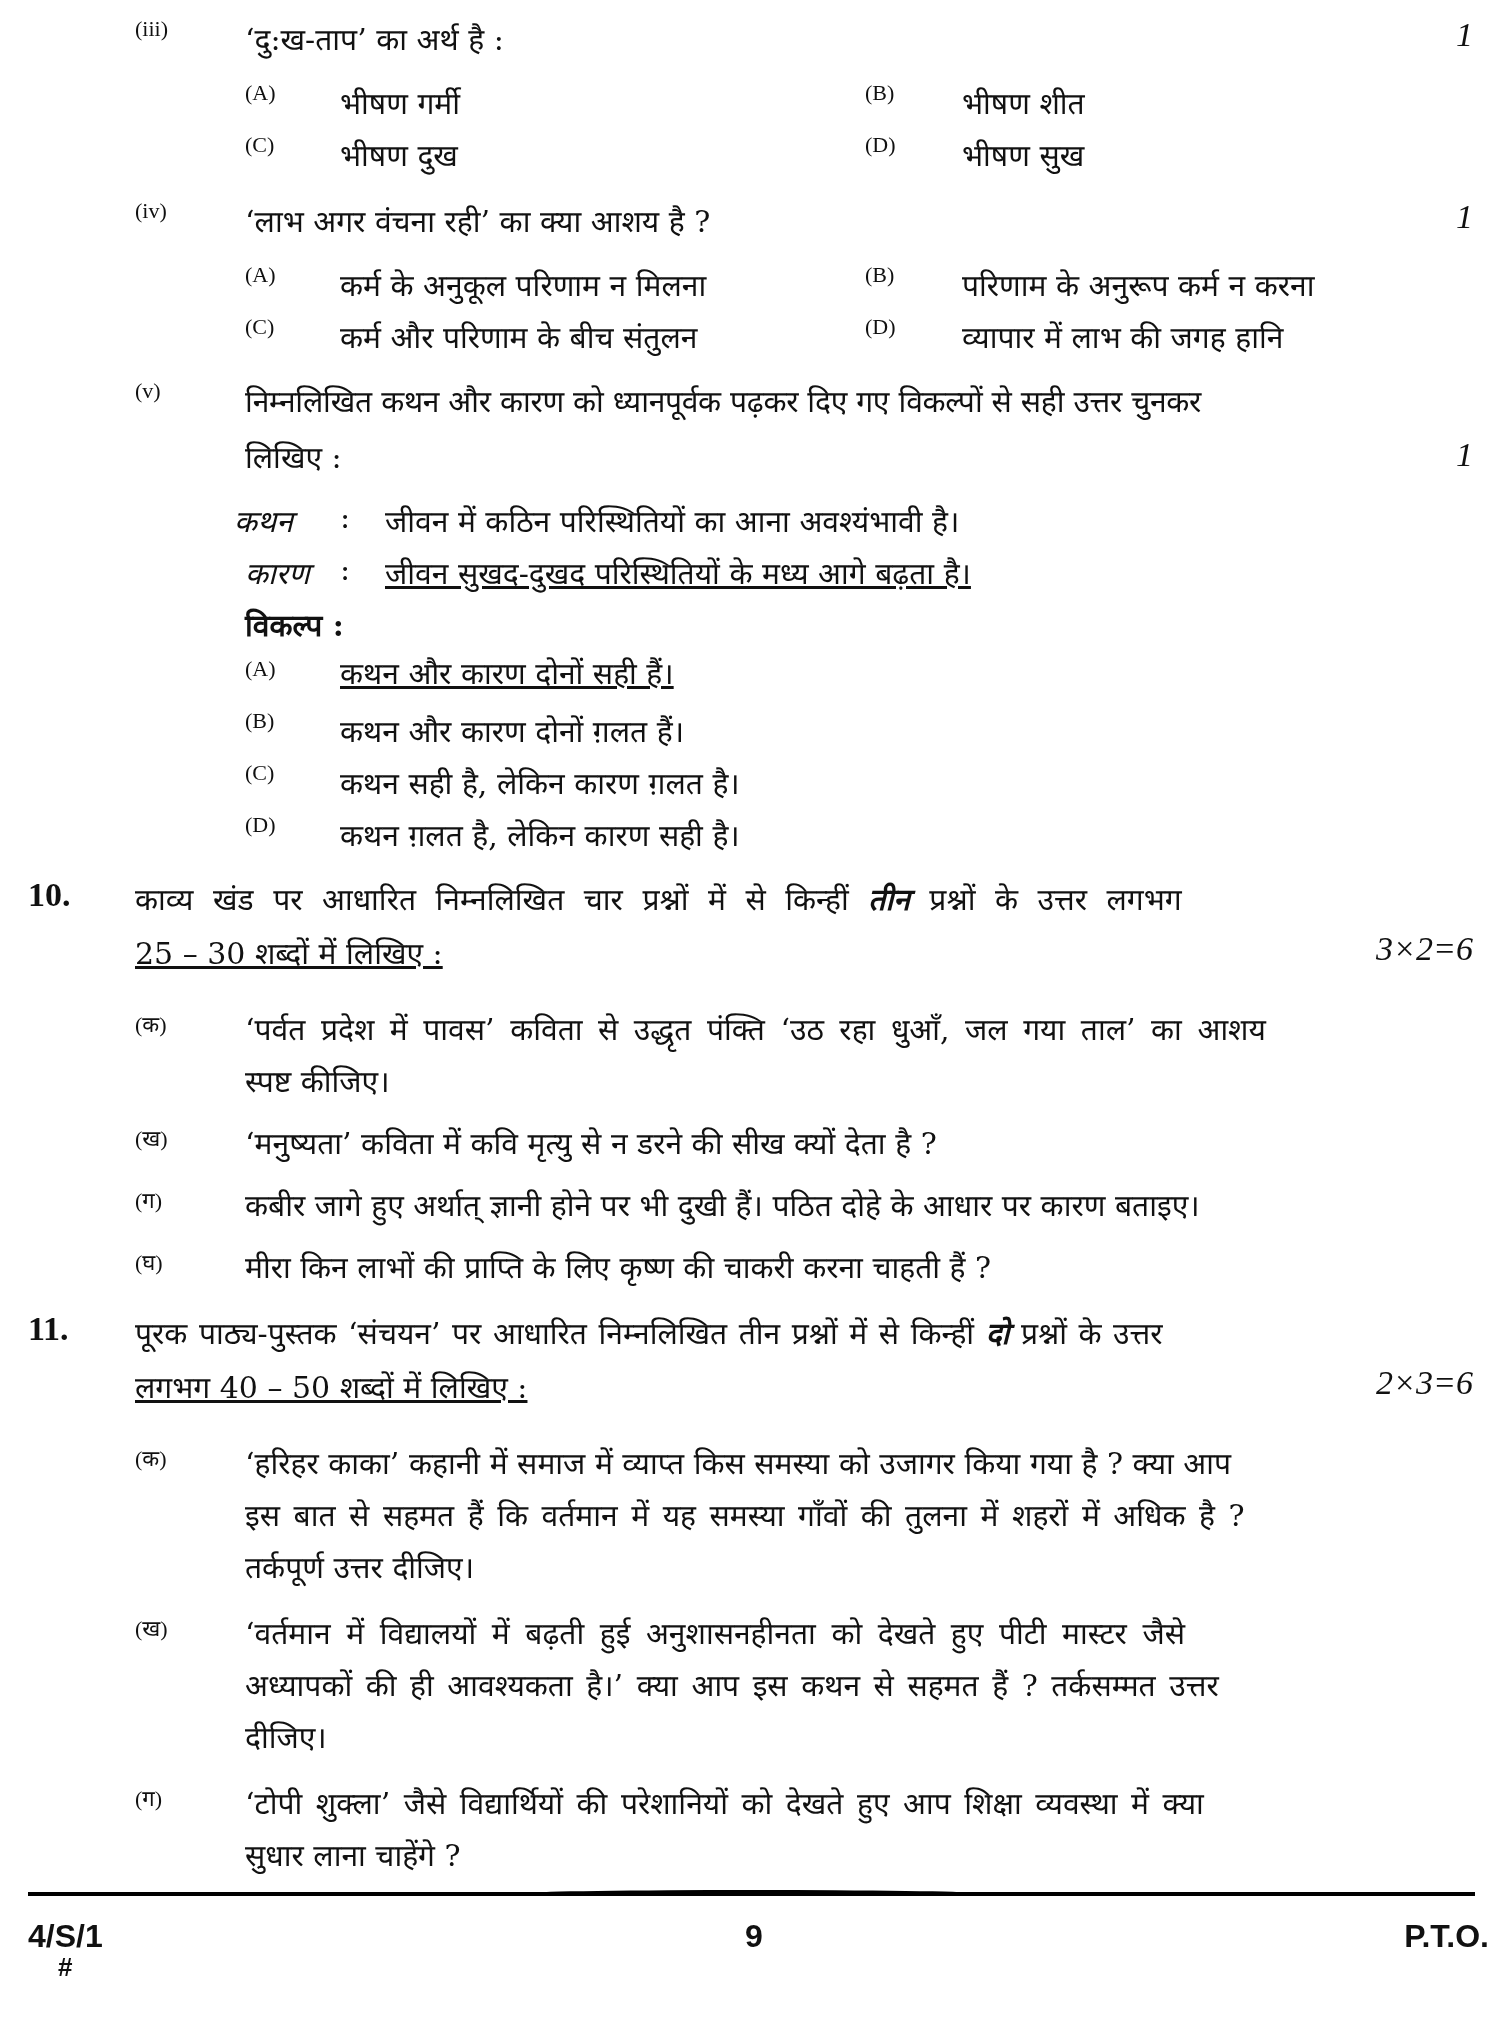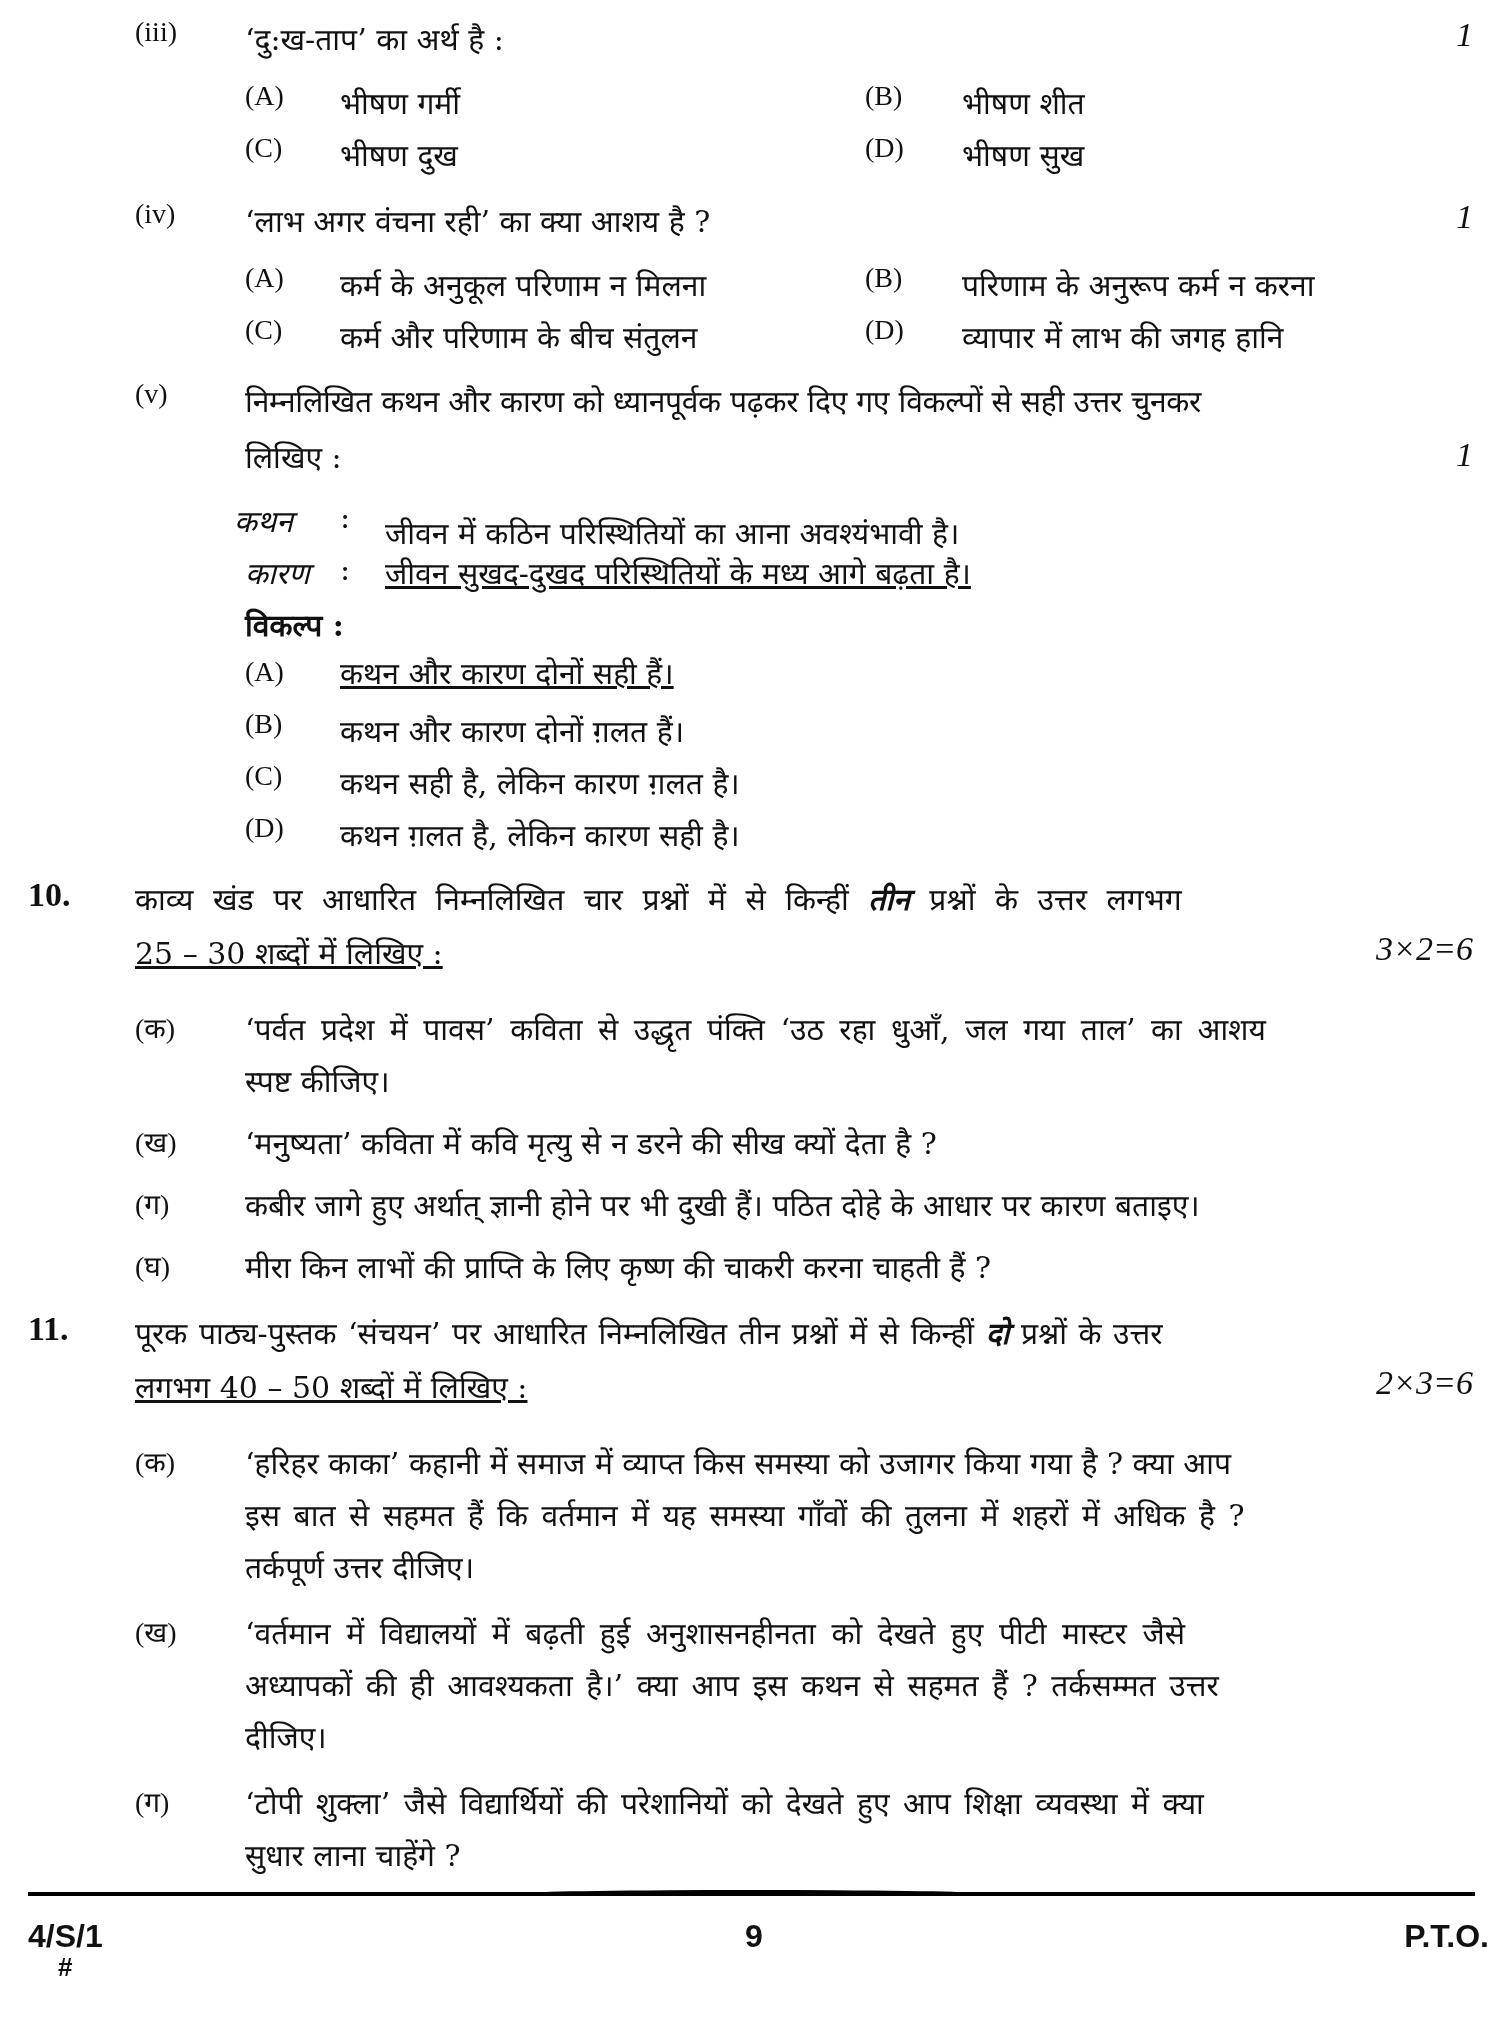--- a/index.html
+++ b/index.html
@@ -3,21 +3,21 @@
 <meta charset="utf-8">
 <style>
   html, body { margin: 0; padding: 0; background: #ffffff; }
   body {
     width: 1505px; height: 2034px; position: relative; overflow: hidden;
     font-family: "DejaVu Serif", "Liberation Serif", serif;
     color: #111;
     font-size: 30px;
   }
   .abs { position: absolute; white-space: nowrap; }
-  .num { font-family: "Liberation Serif", serif; font-size: 28px; }
+  .num { font-family: "Liberation Serif", serif; font-size: 22px; }
   .qnum { font-family: "Liberation Serif", serif; font-weight: bold; font-size: 34px; }
   .marks { position: absolute; right: 32px; font-family: "Liberation Serif", serif; font-style: italic; font-size: 34px; white-space: nowrap; }
   .it { font-style: italic; }
   .b { font-weight: bold; }
   .footer-line { position: absolute; left: 28px; right: 30px; top: 1892px; height: 0; border-top: 4px solid #000; }
   .footer-line::after { content: ""; position: absolute; left: 35%; right: 35%; top: -6px; height: 6px; background: #000; border-radius: 50%; }
   .footer { position: absolute; font-family: "Liberation Sans", sans-serif; font-weight: bold; font-size: 32px; }
 </style>
 </head>
 <body>
@@ -51,21 +51,21 @@
 </div>
 
 <div>
   <span class="abs num" style="left:135px; top:378px;">(v)</span>
   <span class="abs" style="left:245px; top:380px; letter-spacing:-0.3px;">निम्नलिखित कथन और कारण को ध्यानपूर्वक पढ़कर दिए गए विकल्पों से सही उत्तर चुनकर</span>
   <span class="abs" style="left:245px; top:436px;">लिखिए :</span>
   <span class="marks" style="top:436px;">1</span>
 
   <span class="abs it" style="left:234px; top:500px;">कथन</span>
   <span class="abs" style="left:340px; top:500px;">:</span>
-  <span class="abs" style="left:385px; top:500px;margin-top:12px;">जीवन में कठिन परिस्थितियों का आना अवश्यंभावी है।</span>
+  <span class="abs" style="left:385px; top:500px;">जीवन में कठिन परिस्थितियों का आना अवश्यंभावी है।</span>
 
   <span class="abs it" style="left:245px; top:552px;">कारण</span>
   <span class="abs" style="left:340px; top:552px;">:</span>
   <span class="abs" style="left:385px; top:552px;text-decoration:underline;">जीवन सुखद-दुखद परिस्थितियों के मध्य आगे बढ़ता है।</span>
 
   <span class="abs b" style="left:245px; top:604px;">विकल्प :</span>
 
   <span class="abs num" style="left:245px; top:656px;">(A)</span>
   <span class="abs" style="left:340px; top:652px;text-decoration:underline;">कथन और कारण दोनों सही हैं।</span>
   <span class="abs num" style="left:245px; top:708px;">(B)</span>

